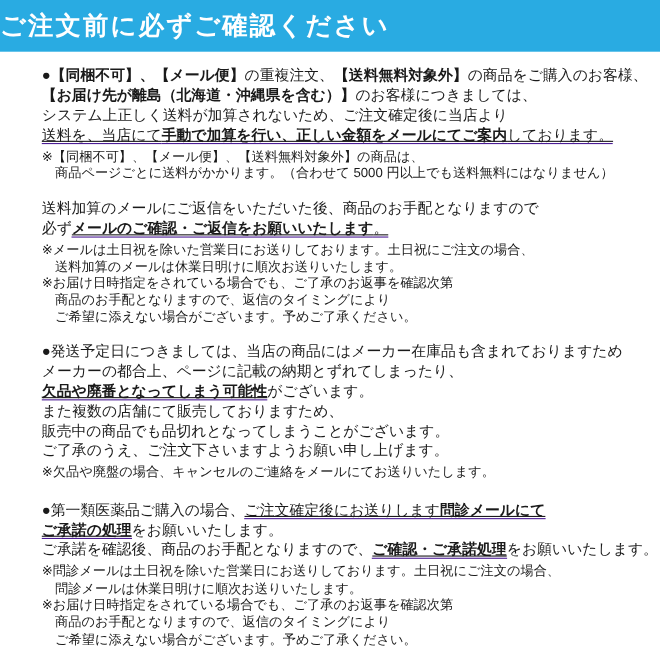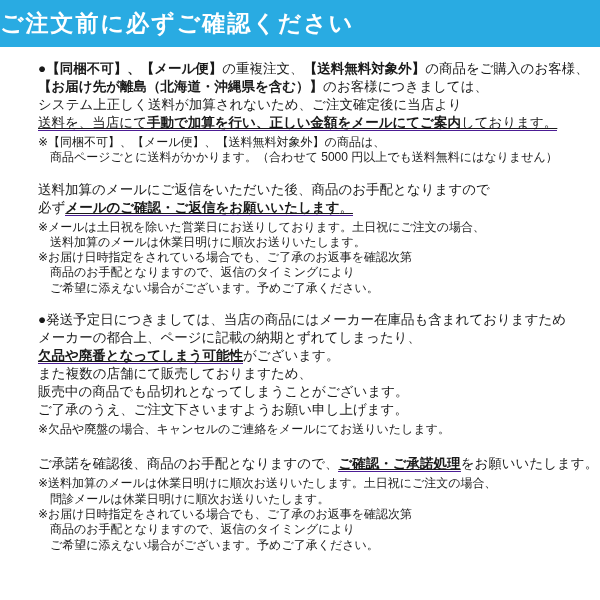--- a/index.html
+++ b/index.html
@@ -87,22 +87,24 @@
       <div class="line"><span>メーカーの都合上、ページに記載の納期とずれてしまったり、</span></div>
       <div class="line"><span class="b u">欠品や廃番となってしまう可能性</span><span>がございます。</span></div>
       <div class="line"><span>また複数の店舗にて販売しておりますため、</span></div>
       <div class="line"><span>販売中の商品でも品切れとなってしまうことがございます。</span></div>
       <div class="line"><span>ご了承のうえ、ご注文下さいますようお願い申し上げます。</span></div>
     </div>
     <div class="block note">
       <div class="line"><span>※欠品や廃盤の場合、キャンセルのご連絡をメールにてお送りいたします。</span></div>
     </div>
     <div class="block para gap-lg">
+      <div class="line"><span>●第一類医薬品ご購入の場合、</span><span class="u">ご注文確定後にお送りします</span><span class="b u">問診メールにて</span></div>
+      <div class="line"><span class="b u">ご承諾の処理</span><span>をお願いいたします。</span></div>
       <div class="line"><span>ご承諾を確認後、商品のお手配となりますので、</span><span class="b u">ご確認・ご承諾処理</span><span>をお願いいたします。</span></div>
     </div>
     <div class="block note">
-      <div class="line"><span>※送料加算のメールは休業日明けに順次お送りいたします。土日祝にご注文の場合、</span></div>
+      <div class="line"><span>※問診メールは土日祝を除いた営業日にお送りしております。土日祝にご注文の場合、</span></div>
       <div class="line"><span>　問診メールは休業日明けに順次お送りいたします。</span></div>
       <div class="line"><span>※お届け日時指定をされている場合でも、ご了承のお返事を確認次第</span></div>
       <div class="line"><span>　商品のお手配となりますので、返信のタイミングにより</span></div>
       <div class="line"><span>　ご希望に添えない場合がございます。予めご了承ください。</span></div>
     </div>
   </div>
 
 </body></html>

